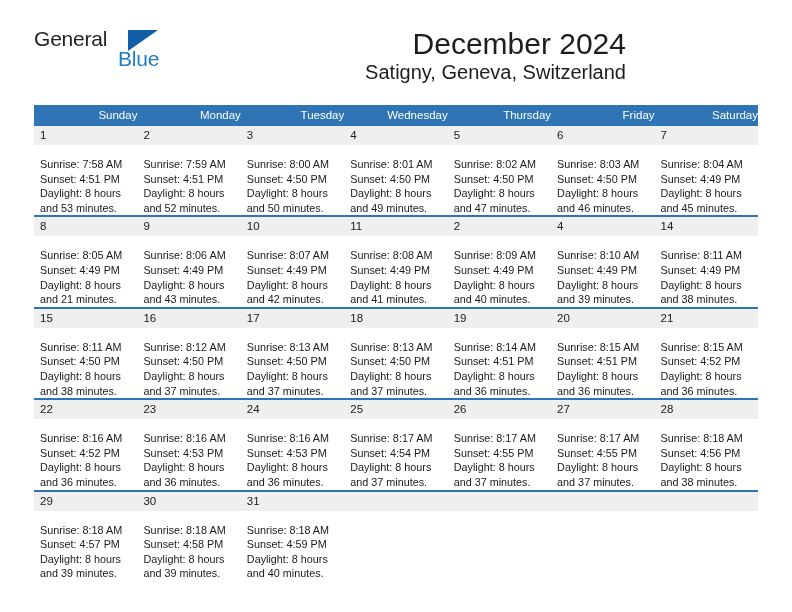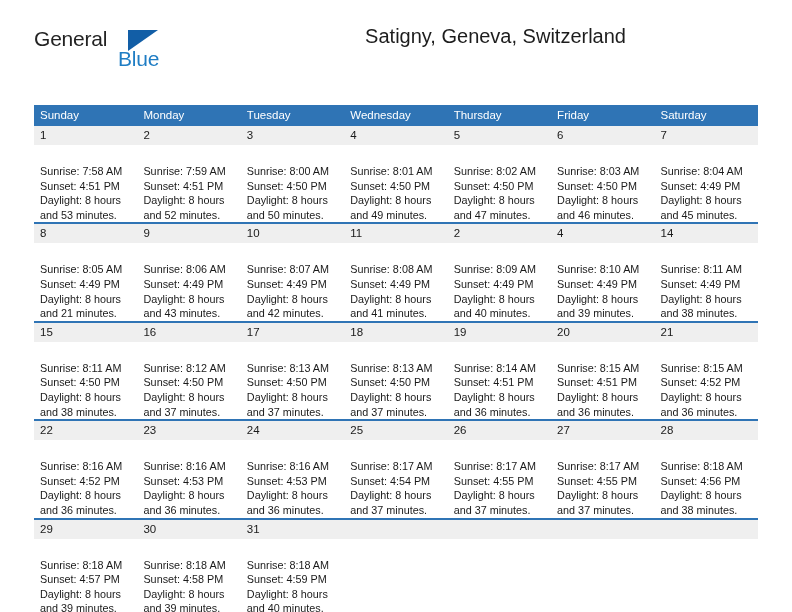--- a/index.html
+++ b/index.html
@@ -93,21 +93,21 @@
     top: 105px;
     width: 724px;
     border-collapse: collapse;
     table-layout: fixed;
   }
   .calendar th {
     background: #2f74b5;
     color: #ffffff;
     font-size: 11.5px;
     font-weight: normal;
-    text-align: left;
+    text-align: right;
     padding: 4px 0 5px 6px;
     height: 12px;
     border: none;
     margin-left: 47px;
   }
   .week-row td {
     vertical-align: top;
     padding: 0;
     border: none;
     border-top: 2px solid #2f74b5;
@@ -122,21 +122,21 @@
     font-size: 11.5px;
     color: #1a1a1a;
     padding: 3px 0 4px 6px;
     line-height: 12px;
     min-height: 12px;
   }
   .daynum.empty {
     color: transparent;
   }
   .details {
-    padding: 19px 4px 0 6px;
+    padding: 12px 4px 0 6px;
     font-size: 10.8px;
     line-height: 14.6px;
     color: #1a1a1a;
   }
   .details div {
     white-space: nowrap;
   }
 </style>
 </head>
 <body>
@@ -145,20 +145,21 @@
 
   <div class="header">
 
     <div class="brand">
       <span class="brand-general">General</span>
       <span class="brand-triangle"></span>
       <span class="brand-blue">Blue</span>
     </div>
 
     <div class="title-wrap">
+      <div class="cal-title">December 2024</div>
       <div class="cal-subtitle">Satigny, Geneva, Switzerland</div>
     </div>
 
   </div>
 
   <table class="calendar">
     <thead>
       <tr>
         <th>Sunday</th>
         <th>Monday</th>

